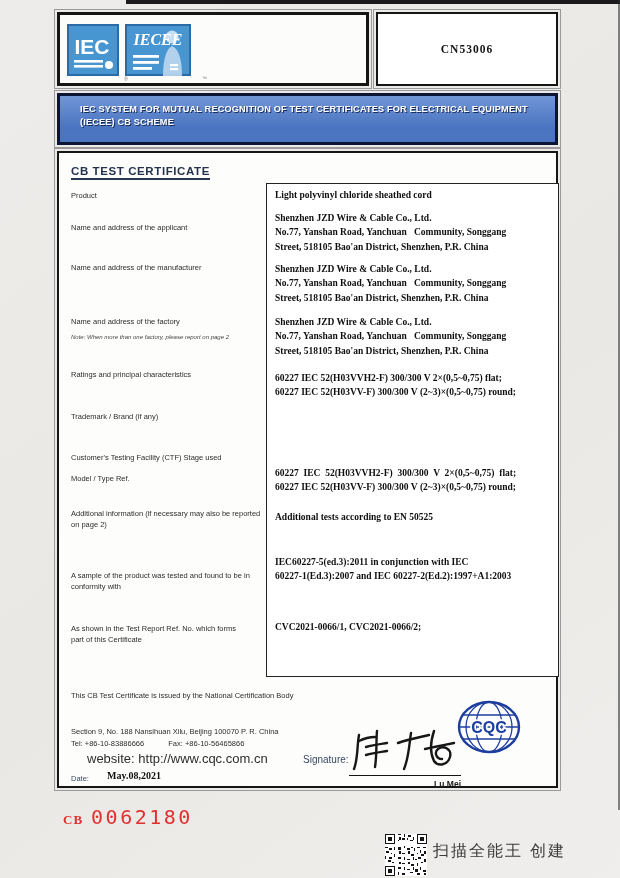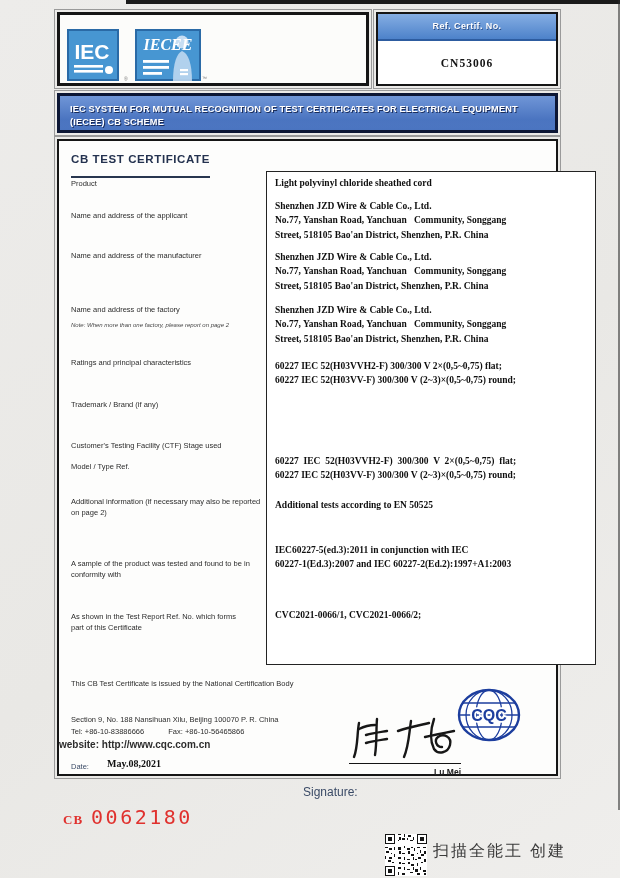--- a/index.html
+++ b/index.html
@@ -12,21 +12,21 @@
   .edge-top{position:absolute;top:0;left:126px;right:0;height:4px;background:#1b1b1b;}
   .edge-right{position:absolute;top:0;right:0;width:2px;height:810px;background:rgba(40,40,40,.55);}
 
   .cert{position:absolute;left:57px;top:12px;width:501px;}
 
   
   .hdr-row{display:flex;gap:7px;height:74px;margin-bottom:7px;}
   .logo-box{
     flex:0 0 312px;box-sizing:border-box;background:#fcfcfa;
     border:3px solid #151515;outline:1px solid #9a9a9a;outline-offset:2px;
-    display:flex;align-items:flex-end;gap:16px;padding:2px 7px;position:relative;
+    display:flex;align-items:flex-start;gap:6px;padding:9px 7px;position:relative;
   }
   .logo-reg{position:absolute;left:64px;bottom:1px;font-size:5px;color:#777;}
   .logo-tm{position:absolute;left:142px;bottom:2px;font-size:5px;color:#777;letter-spacing:1px;}
   .ref-box{
     flex:1;box-sizing:border-box;background:#fff;
     border:2px solid #151515;outline:1px solid #9a9a9a;outline-offset:2px;
     display:flex;flex-direction:column;
   }
   .ref-head{
     height:25px;line-height:25px;text-align:center;
@@ -36,39 +36,39 @@
     text-shadow:.7px .7px 0 #2a4c86;
   }
   .ref-val{
     flex:1;display:flex;align-items:center;justify-content:center;
     font-family:"Liberation Serif",serif;font-weight:600;font-size:11.5px;
     letter-spacing:1px;color:#141414;
   }
 
   
   .banner{
-    box-sizing:border-box;height:40px;margin-bottom:6px;
+    box-sizing:border-box;height:52px;margin-bottom:6px;
     background:linear-gradient(#7096d7 0%,#4a74c0 70%,#41447e00),linear-gradient(#5d85cc,#4a74c0);
     border:3px solid #0c1634;outline:1px solid #9a9a9a;outline-offset:2px;
-    padding:7px 10px;color:#fff;font-weight:bold;font-size:9.2px;line-height:1.4;
+    padding:7px 20px;color:#fff;font-weight:bold;font-size:9.2px;line-height:1.4;
     letter-spacing:.15px;text-shadow:1px 1px 0 rgba(16,30,70,.85);
   }
 
   
   .bodybox{
     position:relative;box-sizing:border-box;height:637px;background:#fdfdfc;
     border:2.5px solid #151515;outline:1px solid #9a9a9a;outline-offset:2px;
   }
   .cb-title{
     position:absolute;left:12px;top:12px;display:inline-block;
     font-size:11.5px;font-weight:bold;letter-spacing:.6px;color:#24324f;
-    border-bottom:2px solid #28364f;padding-bottom:11px;
+    border-bottom:2px solid #28364f;padding-bottom:1px;
   }
   .vpanel{
-    position:absolute;left:207px;top:30px;width:330px;height:494px;
+    position:absolute;left:207px;top:30px;width:293px;height:494px;
     box-sizing:border-box;border:1.5px solid #232323;background:#fff;
   }
   .val{
     position:absolute;left:8px;right:5px;
     font-family:"Liberation Serif",serif;font-size:9.5px;font-weight:700;
     line-height:1.5;color:#0f0f0f;white-space:pre-wrap;
   }
   .lab{
     position:absolute;left:12px;width:188px;
     font-size:7.5px;color:#2d2d2d;line-height:1.45;
@@ -77,24 +77,24 @@
     position:absolute;left:12px;width:200px;
     font-size:6px;font-style:italic;color:#454545;
   }
 
   
   .issued{position:absolute;left:12px;top:538px;font-size:7.5px;color:#2d2d2d;}
   .cqcc{position:absolute;left:12px;top:553px;font-size:12.8px;font-weight:bold;letter-spacing:.4px;color:#141414;}
   .addr{position:absolute;left:12px;top:574px;font-size:7.5px;color:#2d2d2d;}
   .telfax{position:absolute;left:12px;top:586px;font-size:7.5px;color:#2d2d2d;}
   .telfax .fax{margin-left:22px;}
-  .website{position:absolute;left:0;top:598px;font-size:10px;color:#2d2d2d;font-weight:bold;}
+  .website{position:absolute;left:28px;top:598px;font-size:13px;color:#2d2d2d;}
   .date-lab{position:absolute;left:12px;top:621px;font-size:7.5px;color:#3a4a66;}
   .date-val{position:absolute;left:48px;top:617px;font-family:"Liberation Serif",serif;font-weight:700;font-size:10px;color:#101010;}
-  .sig-lab{position:absolute;left:244px;top:644px;font-size:12px;color:#3a4a66;}
+  .sig-lab{position:absolute;left:244px;top:601px;font-size:10px;color:#3a4a66;}
   .sig-svg{position:absolute;left:282px;top:572px;}
   .sig-line{position:absolute;left:290px;top:622px;width:112px;border-top:1.6px solid #141414;}
   .sig-name{position:absolute;left:290px;top:626px;width:112px;text-align:right;font-size:8.5px;font-weight:bold;color:#202020;}
   .cqc-logo{position:absolute;left:396px;top:544px;}
 
   
   .stamp{position:absolute;left:63px;top:805px;color:#e0312e;white-space:nowrap;}
   .stamp .pfx{font-family:"Liberation Serif",serif;font-weight:700;font-size:13px;margin-right:8px;letter-spacing:1px;}
   .stamp .num{font-family:"DejaVu Sans Mono",monospace;font-size:20px;letter-spacing:2.5px;}
   .qr{position:absolute;left:385px;top:834px;}
@@ -125,21 +125,20 @@
         <rect x="8" y="31" width="26" height="2.8" fill="#fff"></rect>
         <rect x="8" y="37" width="26" height="2.8" fill="#fff"></rect>
         <rect x="8" y="43" width="19" height="2.8" fill="#fff"></rect>
         <rect x="45" y="40" width="8" height="2.2" fill="#fff"></rect>
         <rect x="45" y="44" width="8" height="2.2" fill="#fff"></rect>
       </svg>
       <span class="logo-reg">®</span>
       <span class="logo-tm">™</span>
     </div>
     <div class="ref-box">
-      <div class="ref-head">Ref. Certif. No.</div>
       <div class="ref-val">CN53006</div>
     </div>
   </div>
 
   <div class="banner">IEC SYSTEM FOR MUTUAL RECOGNITION OF TEST CERTIFICATES FOR ELECTRICAL EQUIPMENT (IECEE) CB SCHEME</div>
 
   <div class="bodybox">
     <div class="cb-title">CB TEST CERTIFICATE</div>
 
     <div class="lab" style="top:38px">Product</div>

